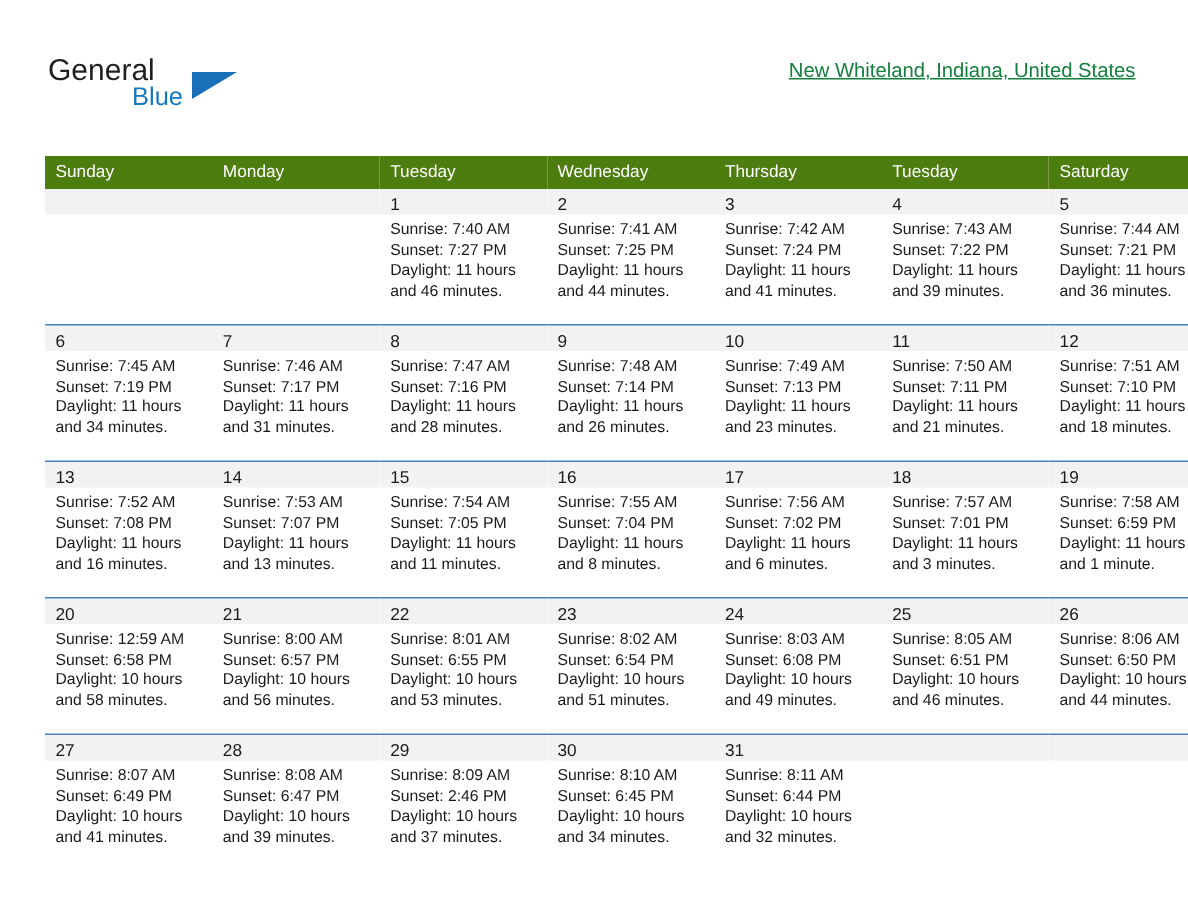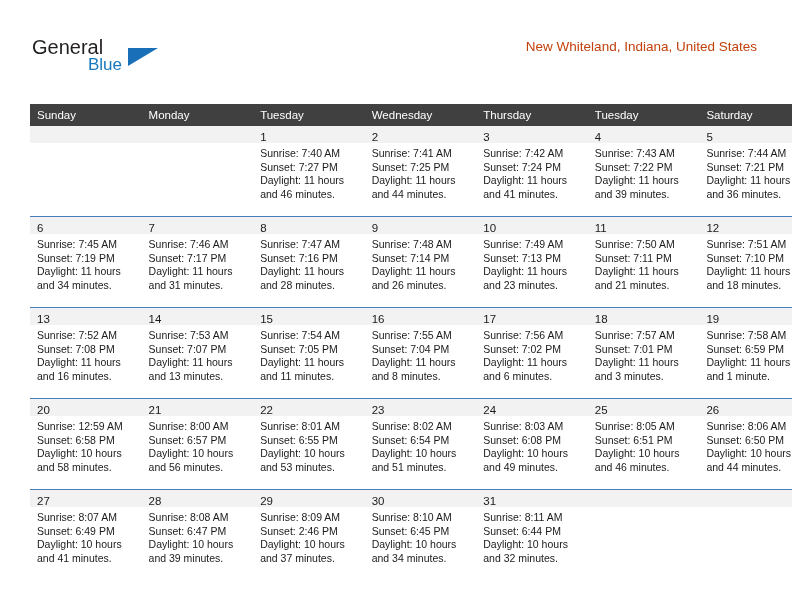--- a/index.html
+++ b/index.html
@@ -70,40 +70,41 @@
     text-align: right;
   }
   .cal-title {
     font-size: 26px;
     color: #000000;
     line-height: 30px;
     white-space: nowrap;
   }
   .cal-subtitle {
     font-size: 13.5px;
-    color: #c2410c;
+    color: #15803d;
     line-height: 18px;
     margin-top: 8px;
     white-space: nowrap;
+    text-decoration: underline;
   }
 
   
   .calendar {
     position: absolute;
     left: 30px;
     top: 104px;
     width: 732px;
   }
   table.cal {
     border-collapse: collapse;
     table-layout: fixed;
     width: 732px;
   }
   table.cal th {
-    background: #404040;
+    background: #4d7c0f;
     color: #ffffff;
     font-size: 11.5px;
     font-weight: normal;
     text-align: left;
     padding: 5px 0 5px 7px;
     height: 11px;
     width: 104.57px;
     border: none;
   }
   table.cal td {

